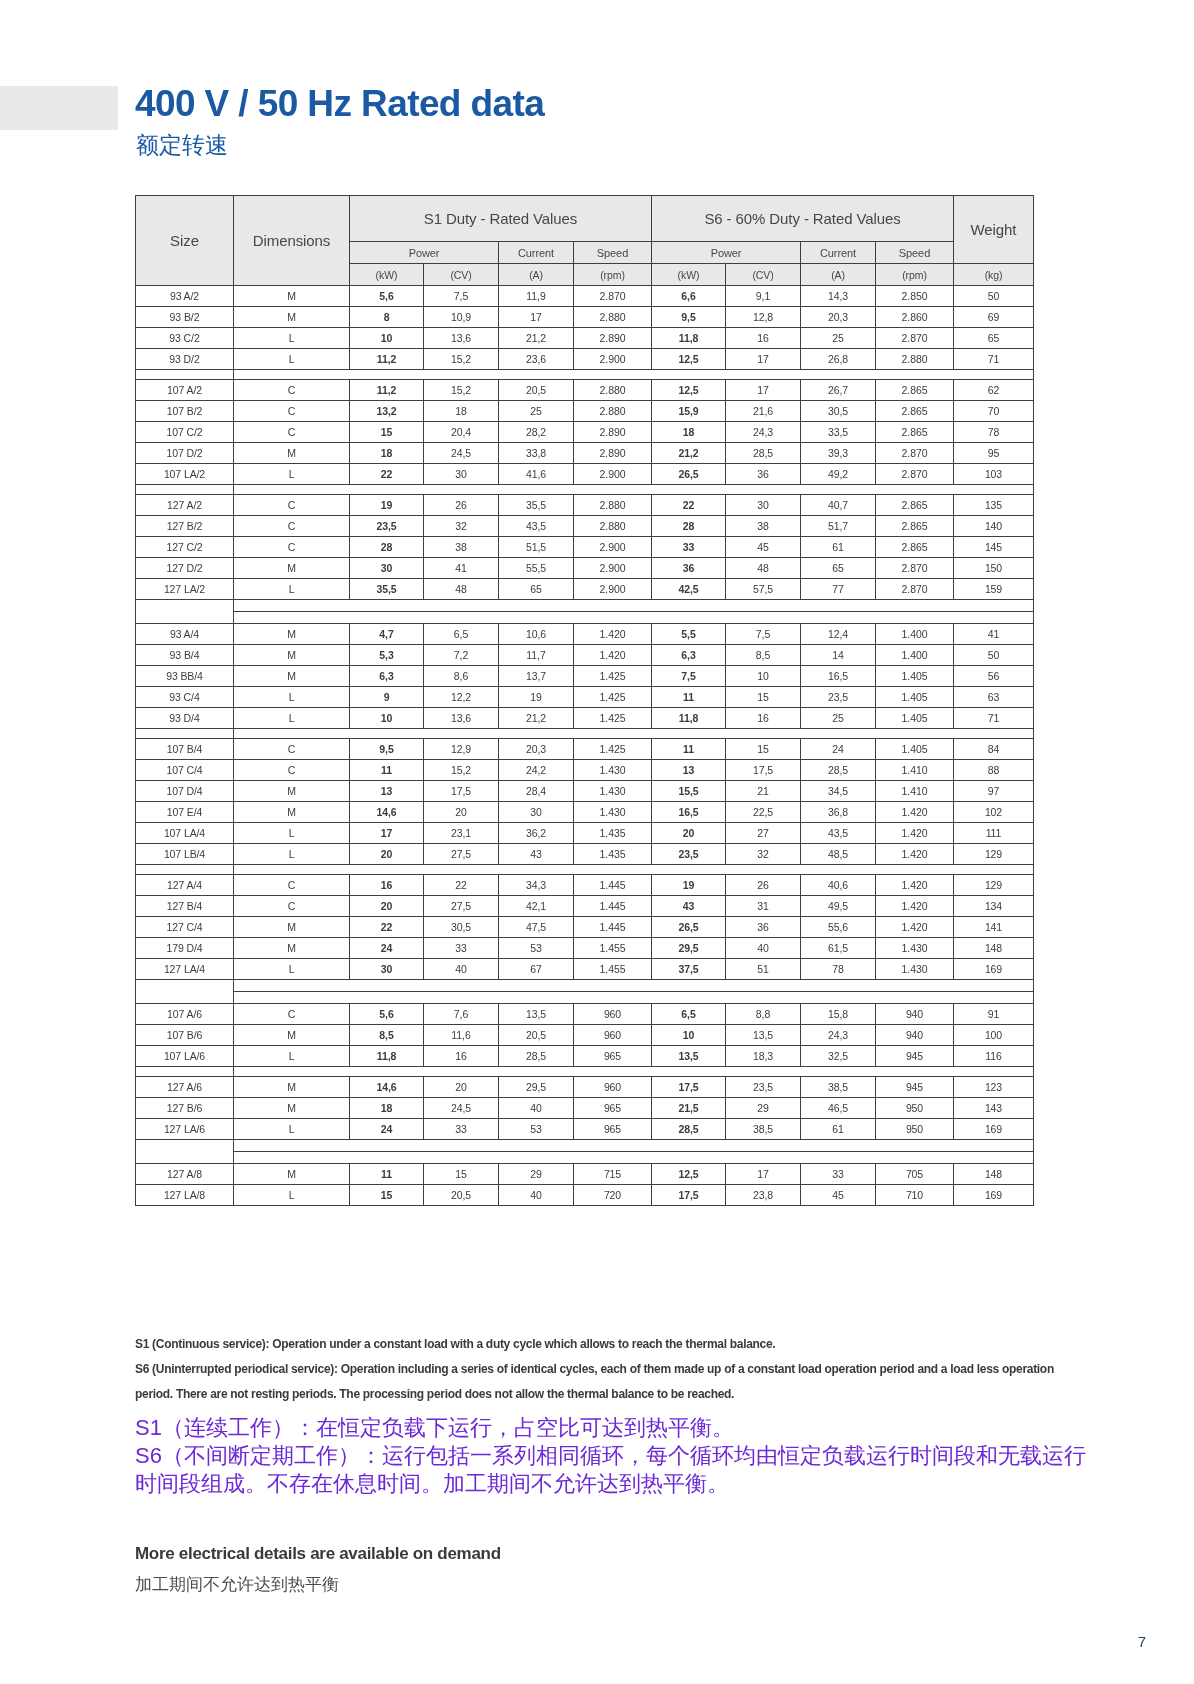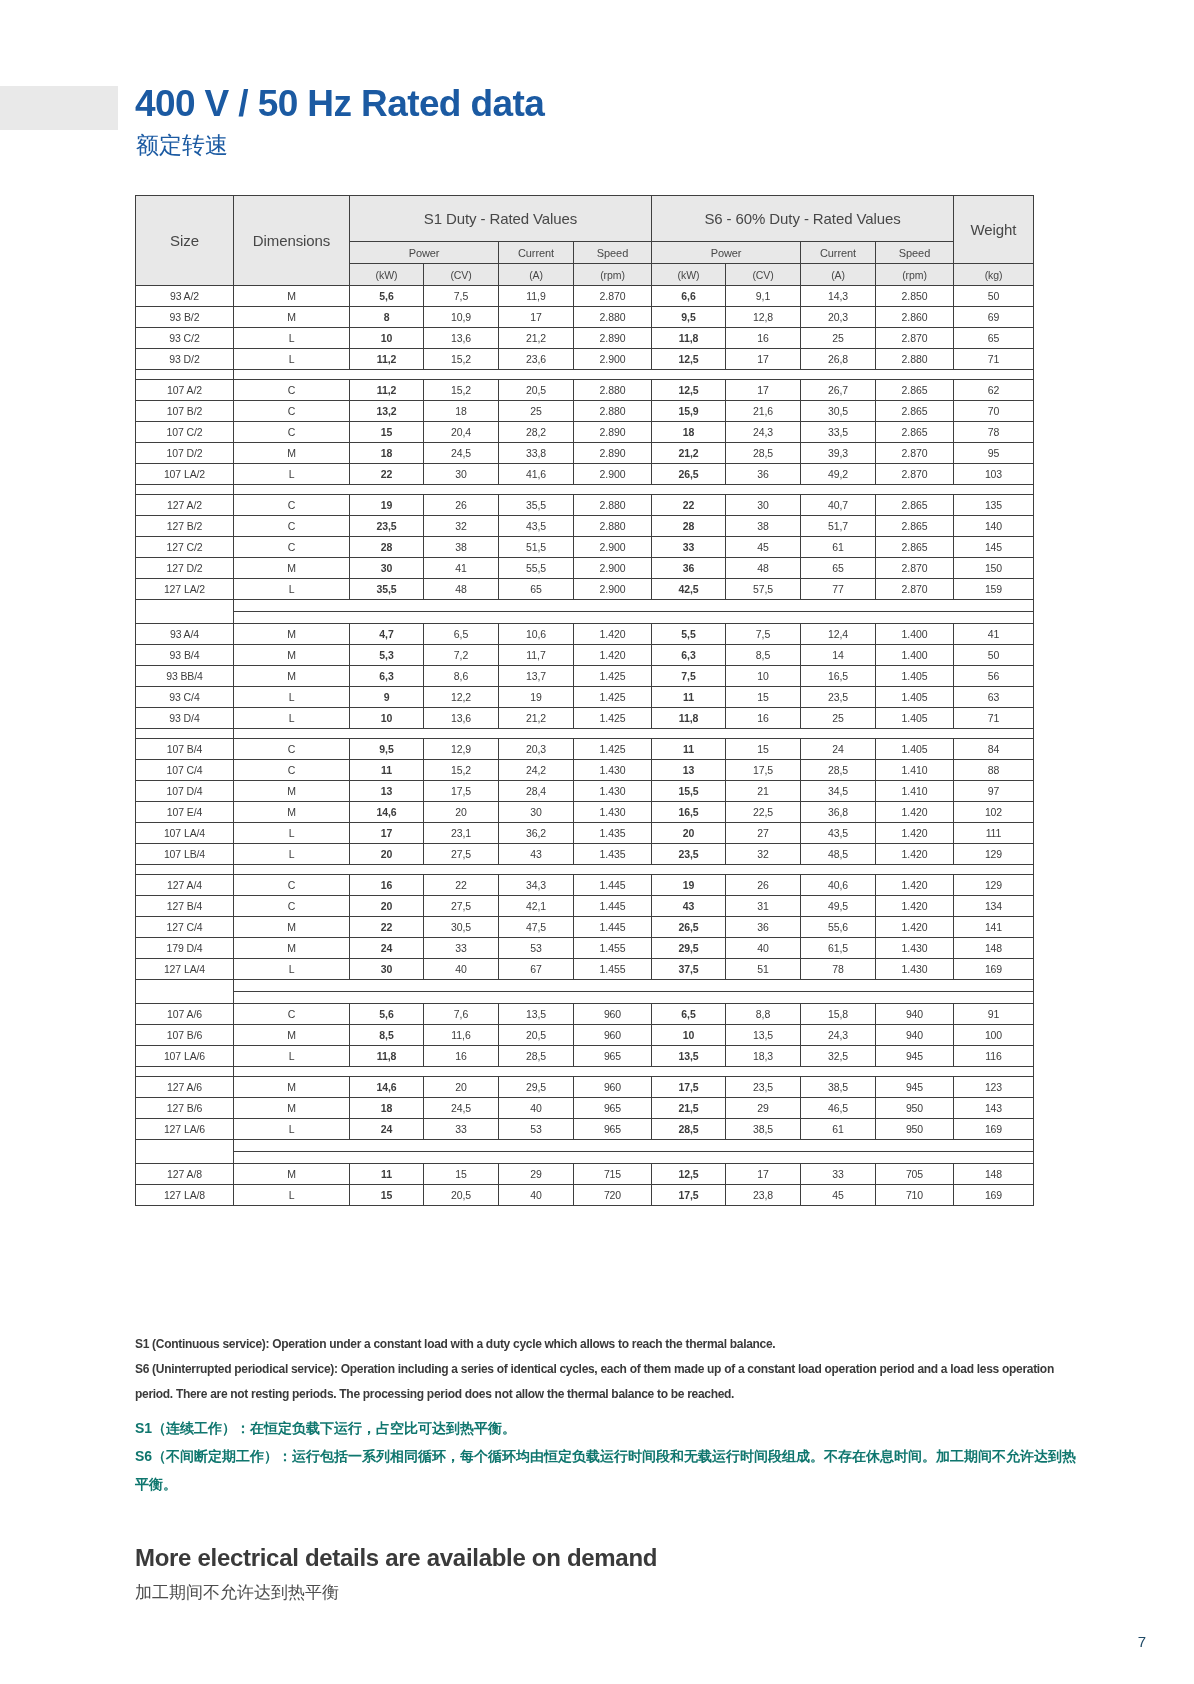--- a/index.html
+++ b/index.html
@@ -26,23 +26,23 @@
   tbody td.bold { font-weight:700; }
   tr.sep td { border:none; height:9px; background:#ffffff; padding:0; }
   tr.sep-thick td { height:11px; }
   tr.sep td.sep-size { border-left:1px solid #3f3f3f; border-right:1px solid #3f3f3f; }
   tr.sep td.sep-rest { border-right:1px solid #3f3f3f; }
   tr.sep td.mid-line { border-bottom:1px solid #3f3f3f; }
 
   .notes-en { margin-top:126px; width:944px; font-size:12px; line-height:25px; font-weight:600; color:#3a3a3a; letter-spacing:-0.3px; }
   .notes-en p { margin:0; }
   .notes-en .lbl { font-weight:700; }
-  .notes-zh { margin-top:7px; width:952px; font-size:14px; line-height:28px; font-weight:700; color:#0f766e; }
+  .notes-zh { margin-top:7px; width:952px; font-size:22px; line-height:28px; font-weight:400; color:#6d28d9; }
   .notes-zh p { margin:0; }
-  .more-en { margin-top:46px; font-size:24px; font-weight:600; color:#3a3a3a; letter-spacing:-0.3px; }
+  .more-en { margin-top:46px; font-size:17px; font-weight:600; color:#3a3a3a; letter-spacing:-0.3px; }
   .more-zh { margin-top:9px; font-size:17px; font-weight:400; color:#4c4c4c; }
   .page-num { position:absolute; right:48px; bottom:34px; font-size:15px; color:#1f4a66; }
 </style>
 </head>
 <body>
 
 <div class="side-tab"></div>
 
 <div class="content">
   <h1 class="page-title">400 V / 50 Hz Rated data</h1>

